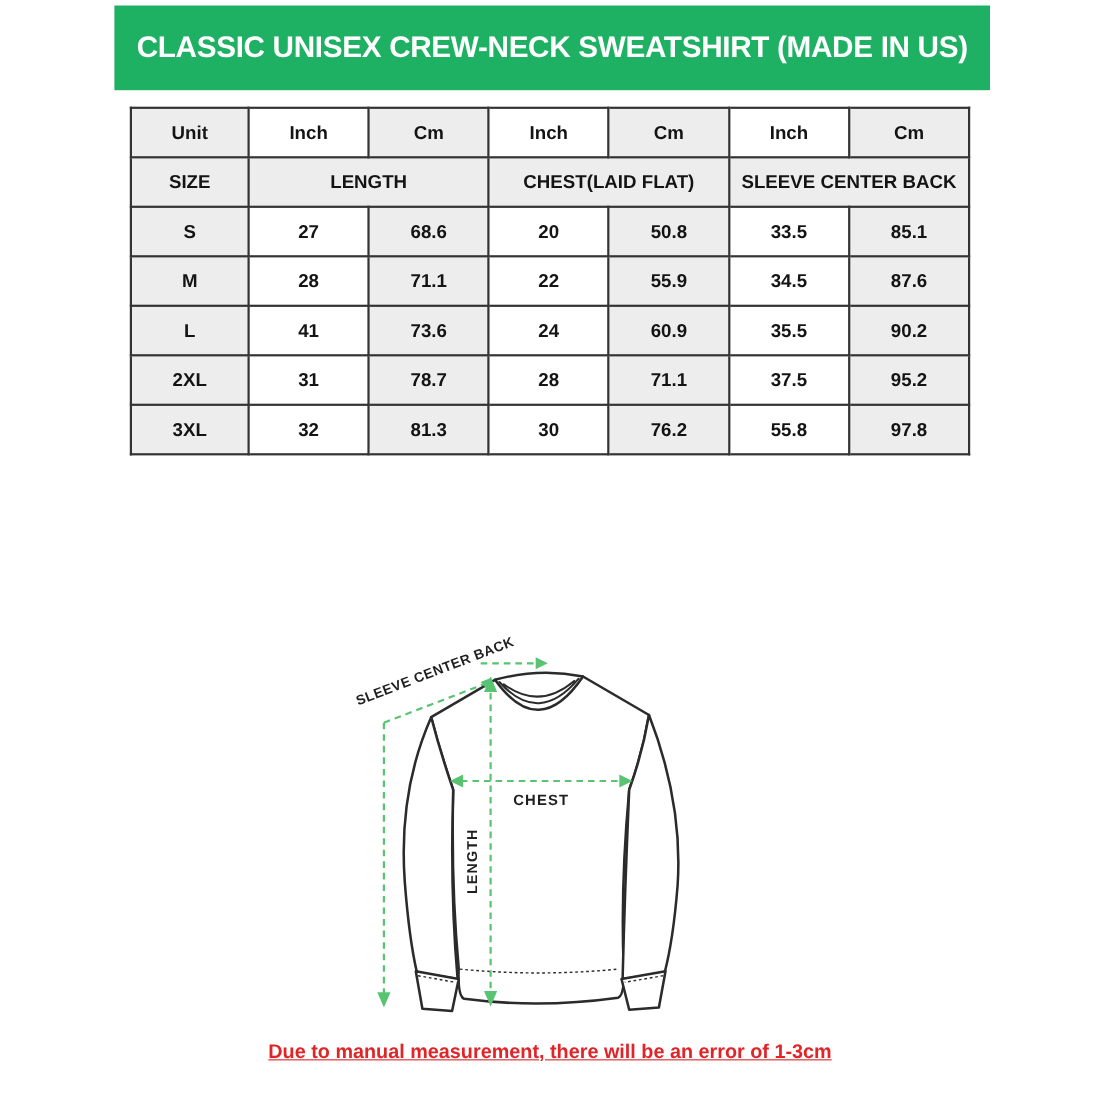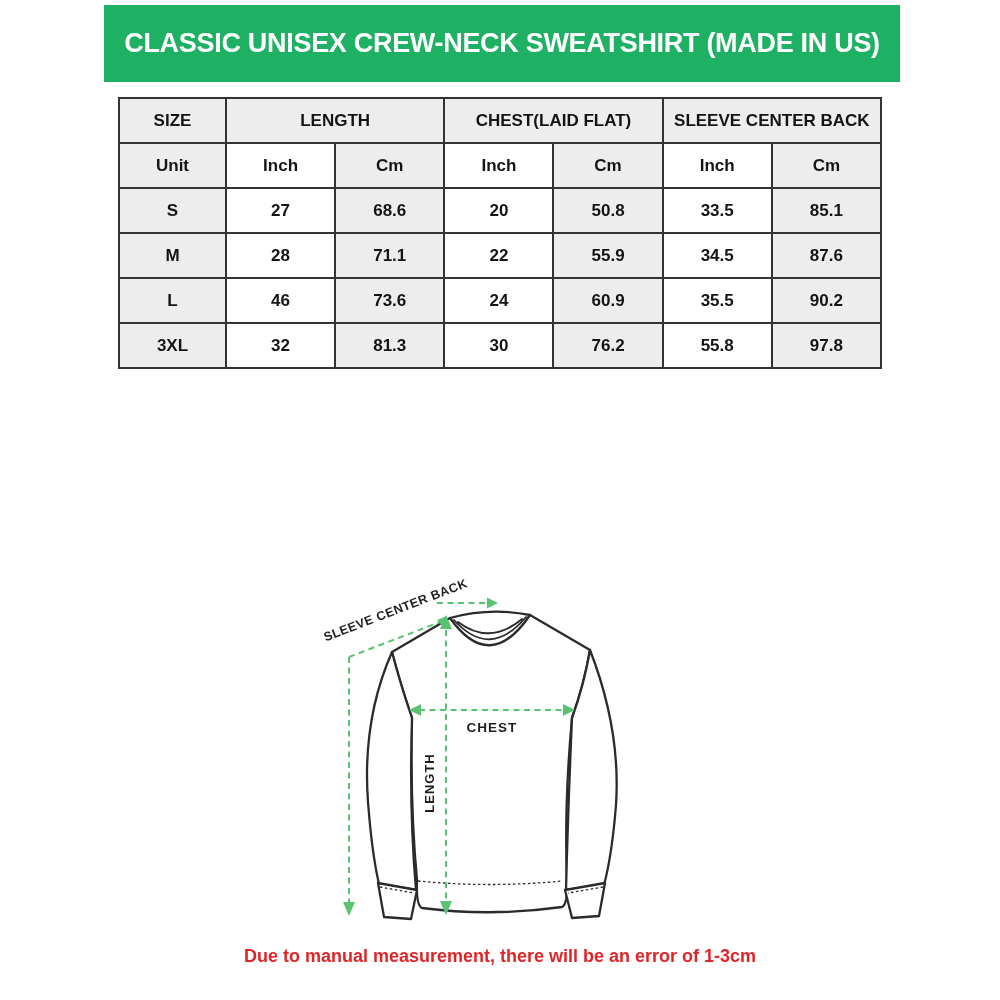--- a/index.html
+++ b/index.html
@@ -19,21 +19,21 @@
           height:43px;padding:0;font-size:17px;color:#141414;background:#ffffff;font-weight:bold;}
   .size-chart .g{background:#ededed;}
   .col-size{width:107px;}
 
   
   .diagram{position:absolute;left:300px;top:570px;width:400px;height:370px;}
   .diagram text{font-family:"Liberation Sans","DejaVu Sans",sans-serif;}
 
   
   .footer{position:absolute;left:0;top:946px;width:1000px;text-align:center;}
-  .footer .note{margin:0;color:#e02528;font-size:18px;font-weight:bold;}
+  .footer .note{margin:0;color:#e02528;font-size:18px;font-weight:bold;text-decoration:underline;}
 </style>
 </head>
 <body>
 
 <div class="page">
 
   <div class="banner">
     <h1 class="title">CLASSIC UNISEX CREW-NECK SWEATSHIRT (MADE IN US)</h1>
   </div>
 
@@ -42,33 +42,33 @@
       <col class="col-size">
         <col>
         <col>
         <col>
         <col>
         <col>
         <col>
     </colgroup>
     <thead>
       <tr>
-        <th class="g">SIZE</th>
-        <th class="g" colspan="2">LENGTH</th>
-        <th class="g" colspan="2">CHEST(LAID FLAT)</th>
-        <th class="g" colspan="2">SLEEVE CENTER BACK</th>
-      </tr>
-      <tr>
         <th class="g">Unit</th>
         <th>Inch</th>
         <th class="g">Cm</th>
         <th>Inch</th>
         <th class="g">Cm</th>
         <th>Inch</th>
         <th class="g">Cm</th>
+      </tr>
+      <tr>
+        <th class="g">SIZE</th>
+        <th class="g" colspan="2">LENGTH</th>
+        <th class="g" colspan="2">CHEST(LAID FLAT)</th>
+        <th class="g" colspan="2">SLEEVE CENTER BACK</th>
       </tr>
     </thead>
     <tbody>
       <tr>
         <td class="g">S</td>
         <td>27</td>
         <td class="g">68.6</td>
         <td>20</td>
         <td class="g">50.8</td>
         <td>33.5</td>
@@ -78,26 +78,35 @@
         <td class="g">M</td>
         <td>28</td>
         <td class="g">71.1</td>
         <td>22</td>
         <td class="g">55.9</td>
         <td>34.5</td>
         <td class="g">87.6</td>
       </tr>
       <tr>
         <td class="g">L</td>
-        <td>46</td>
+        <td>41</td>
         <td class="g">73.6</td>
         <td>24</td>
         <td class="g">60.9</td>
         <td>35.5</td>
         <td class="g">90.2</td>
+      </tr>
+      <tr>
+        <td class="g">2XL</td>
+        <td>31</td>
+        <td class="g">78.7</td>
+        <td>28</td>
+        <td class="g">71.1</td>
+        <td>37.5</td>
+        <td class="g">95.2</td>
       </tr>
       <tr>
         <td class="g">3XL</td>
         <td>32</td>
         <td class="g">81.3</td>
         <td>30</td>
         <td class="g">76.2</td>
         <td>55.8</td>
         <td class="g">97.8</td>
       </tr>

